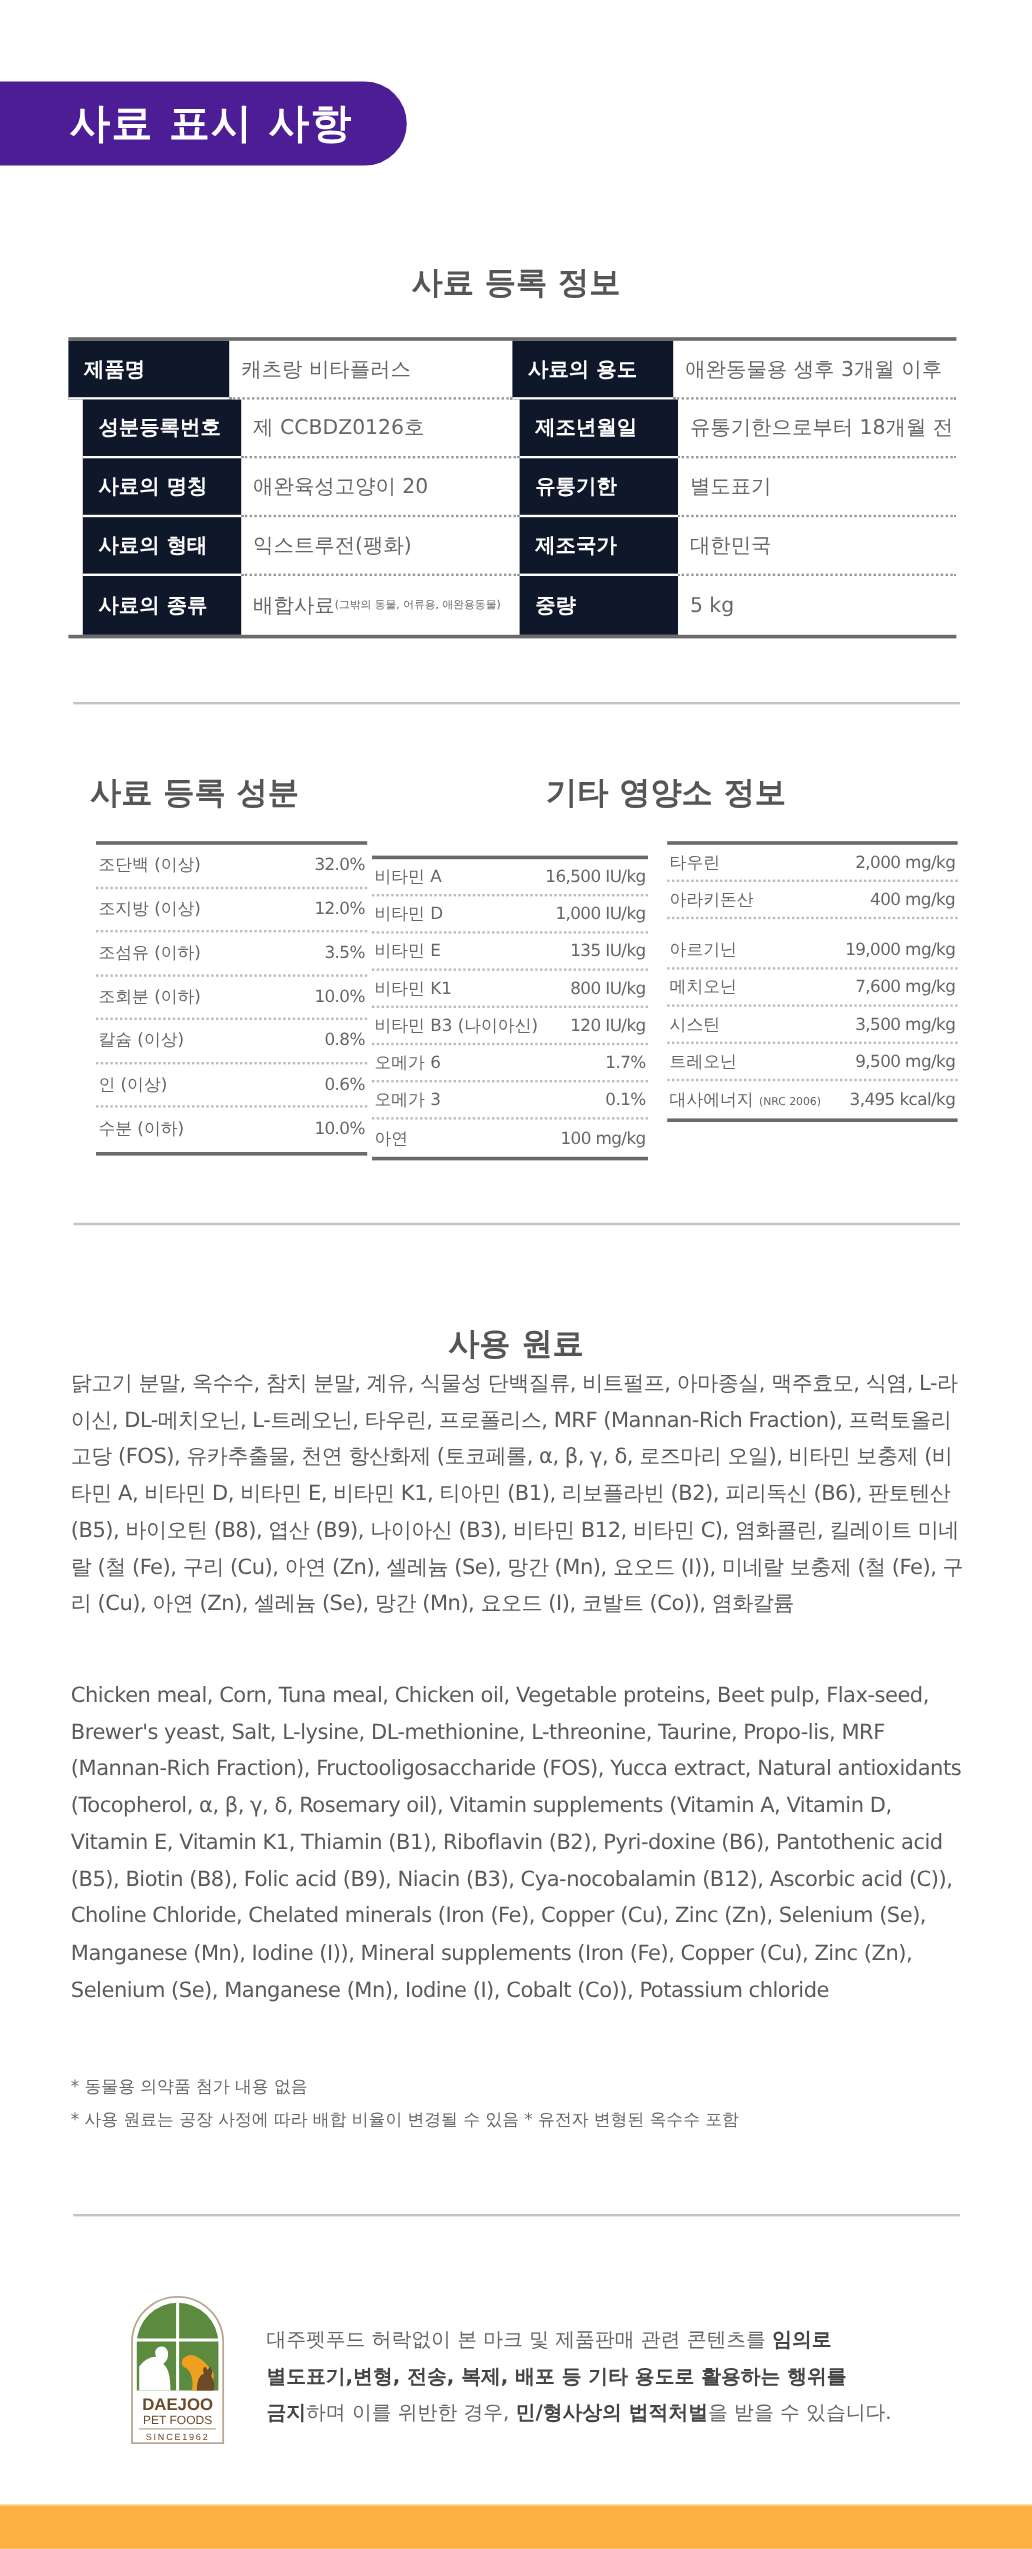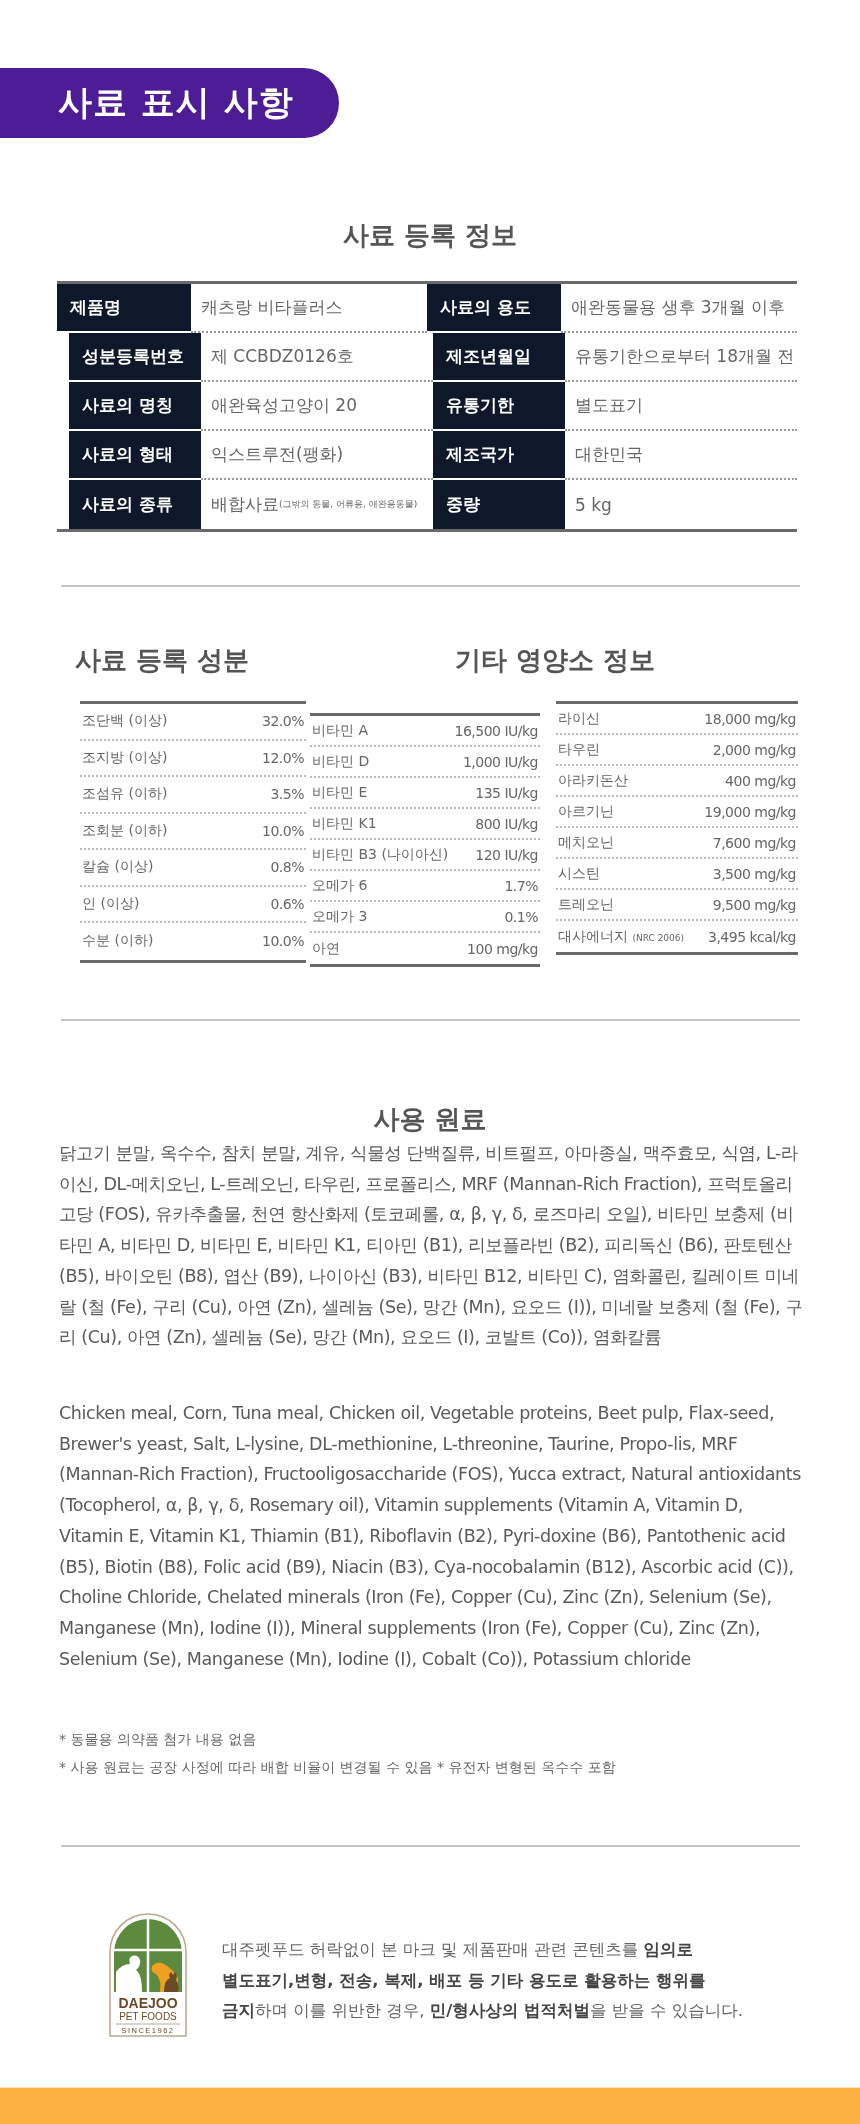--- a/index.html
+++ b/index.html
@@ -172,32 +172,28 @@
       <span class="val">0.1%</span>
     </div>
   <div class="comp-row" style="height:31px;">
       <span class="lbl">아연</span>
       <span class="val">100 mg/kg</span>
     </div>
 </div>
 
 <div class="comp-table" style="left:556px; top:701px; width:242px;">
   <div class="comp-row" style="height:31px;">
-      <span class="lbl">라이신</span>
-      <span class="val">18,000 mg/kg</span>
-    </div>
-  <div class="comp-row" style="height:31px;">
       <span class="lbl">타우린</span>
       <span class="val">2,000 mg/kg</span>
     </div>
   <div class="comp-row" style="height:31px;">
       <span class="lbl">아라키돈산</span>
       <span class="val">400 mg/kg</span>
     </div>
-  <div class="comp-row" style="height:31px;">
+  <div class="comp-row" style="height:31px;margin-top:11px;">
       <span class="lbl">아르기닌</span>
       <span class="val">19,000 mg/kg</span>
     </div>
   <div class="comp-row" style="height:31px;">
       <span class="lbl">메치오닌</span>
       <span class="val">7,600 mg/kg</span>
     </div>
   <div class="comp-row" style="height:31px;">
       <span class="lbl">시스틴</span>
       <span class="val">3,500 mg/kg</span>

